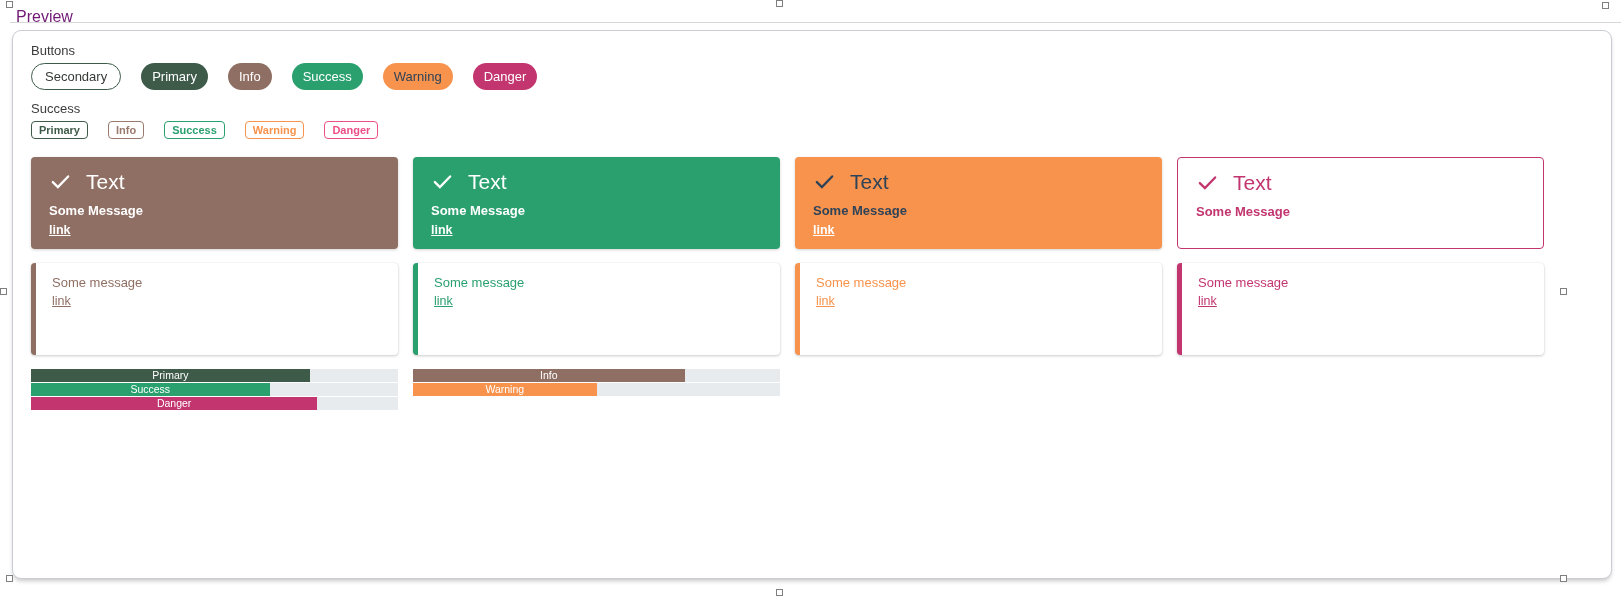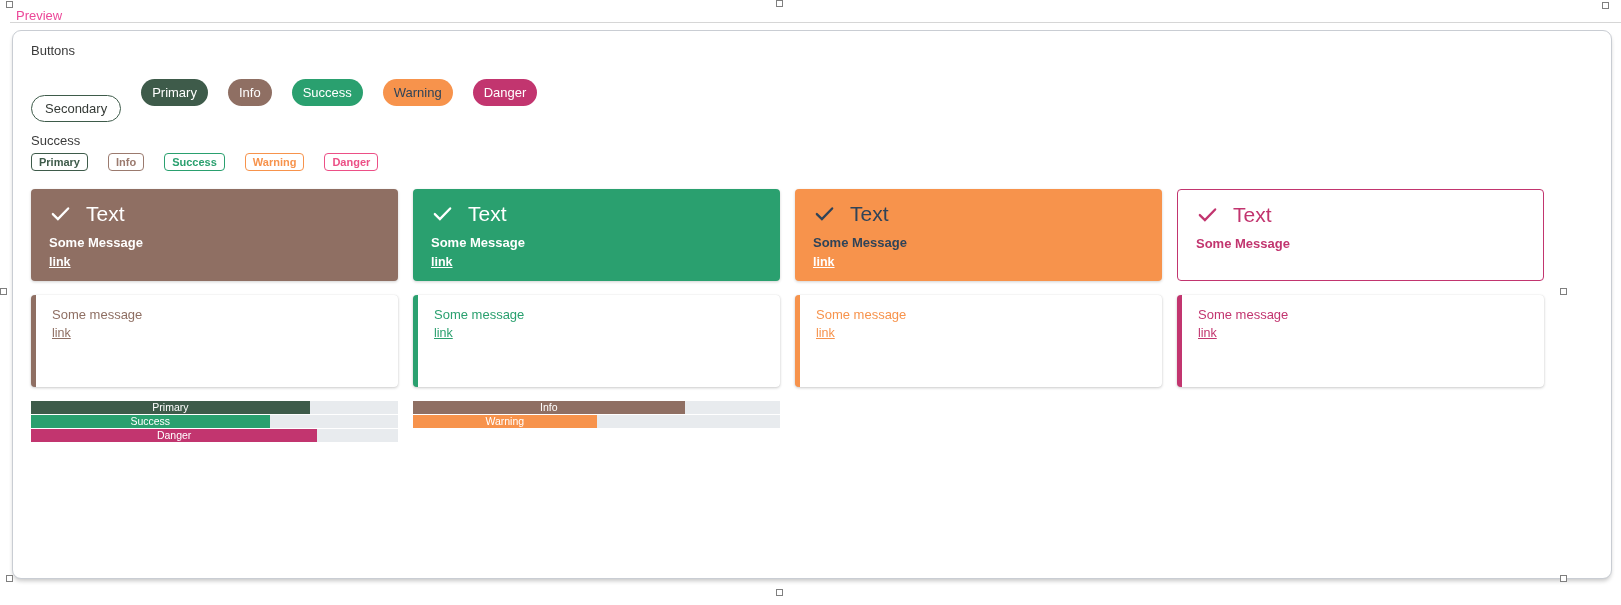--- a/index.html
+++ b/index.html
@@ -7,21 +7,21 @@
   body {
     width: 1621px; height: 605px;
     background: #ffffff;
     font-family: "Liberation Sans", sans-serif;
     position: relative;
     overflow: hidden;
     color: #3b3b3b;
   }
 
   
-  .preview-tab { position: absolute; left: 16px; top: 8px; font-size: 13px; color: #ec4899; cursor: pointer; }
+  .preview-tab { position: absolute; left: 16px; top: 8px; font-size: 16px; color: #701a75; cursor: pointer; }
   .top-rule { position: absolute; left: 10px; top: 22px; width: 1611px; height: 1px; background: #d6d6d6; }
 
   .handle {
     position: absolute; width: 7px; height: 7px;
     background: #fff; border: 1px solid #7f7f7f; z-index: 6;
   }
 
   
   .panel {
     position: absolute; left: 12px; top: 30px;
@@ -34,21 +34,21 @@
   }
 
   .section-heading { font-size: 13px; color: #3b3b3b; margin: 0 0 5px 0; line-height: 15px; }
 
   .btn-row { display: flex; gap: 20px; align-items: center; margin-bottom: 11px; }
   .btn {
     height: 27px; padding: 0 11px; border-radius: 14px;
     font-size: 13px; font-family: inherit; border: none; cursor: pointer;
     display: inline-flex; align-items: center; line-height: 1;
   }
-  .btn-secondary { background: #fff; border: 1px solid #3E5B4A; color: #353a36; padding: 0 13px; margin-top: 32px; }
+  .btn-secondary { background: #fff; border: 1px solid #3E5B4A; color: #353a36; padding: 0 13px; }
   .btn-primary   { background: #3E5B4A; color: #fff; }
   .btn-info      { background: #8F6F63; color: #fff; }
   .btn-success   { background: #2AA06F; color: #fff; }
   .btn-warning   { background: #F7934C; color: #2F4358; }
   .btn-danger    { background: #C2356F; color: #fff; }
 
   .label-row { display: flex; gap: 20px; align-items: center; margin-bottom: 18px; }
   .pill {
     font-size: 11px; font-weight: bold; line-height: 12px;
     border: 1px solid; border-radius: 4px; padding: 2px 7px;

